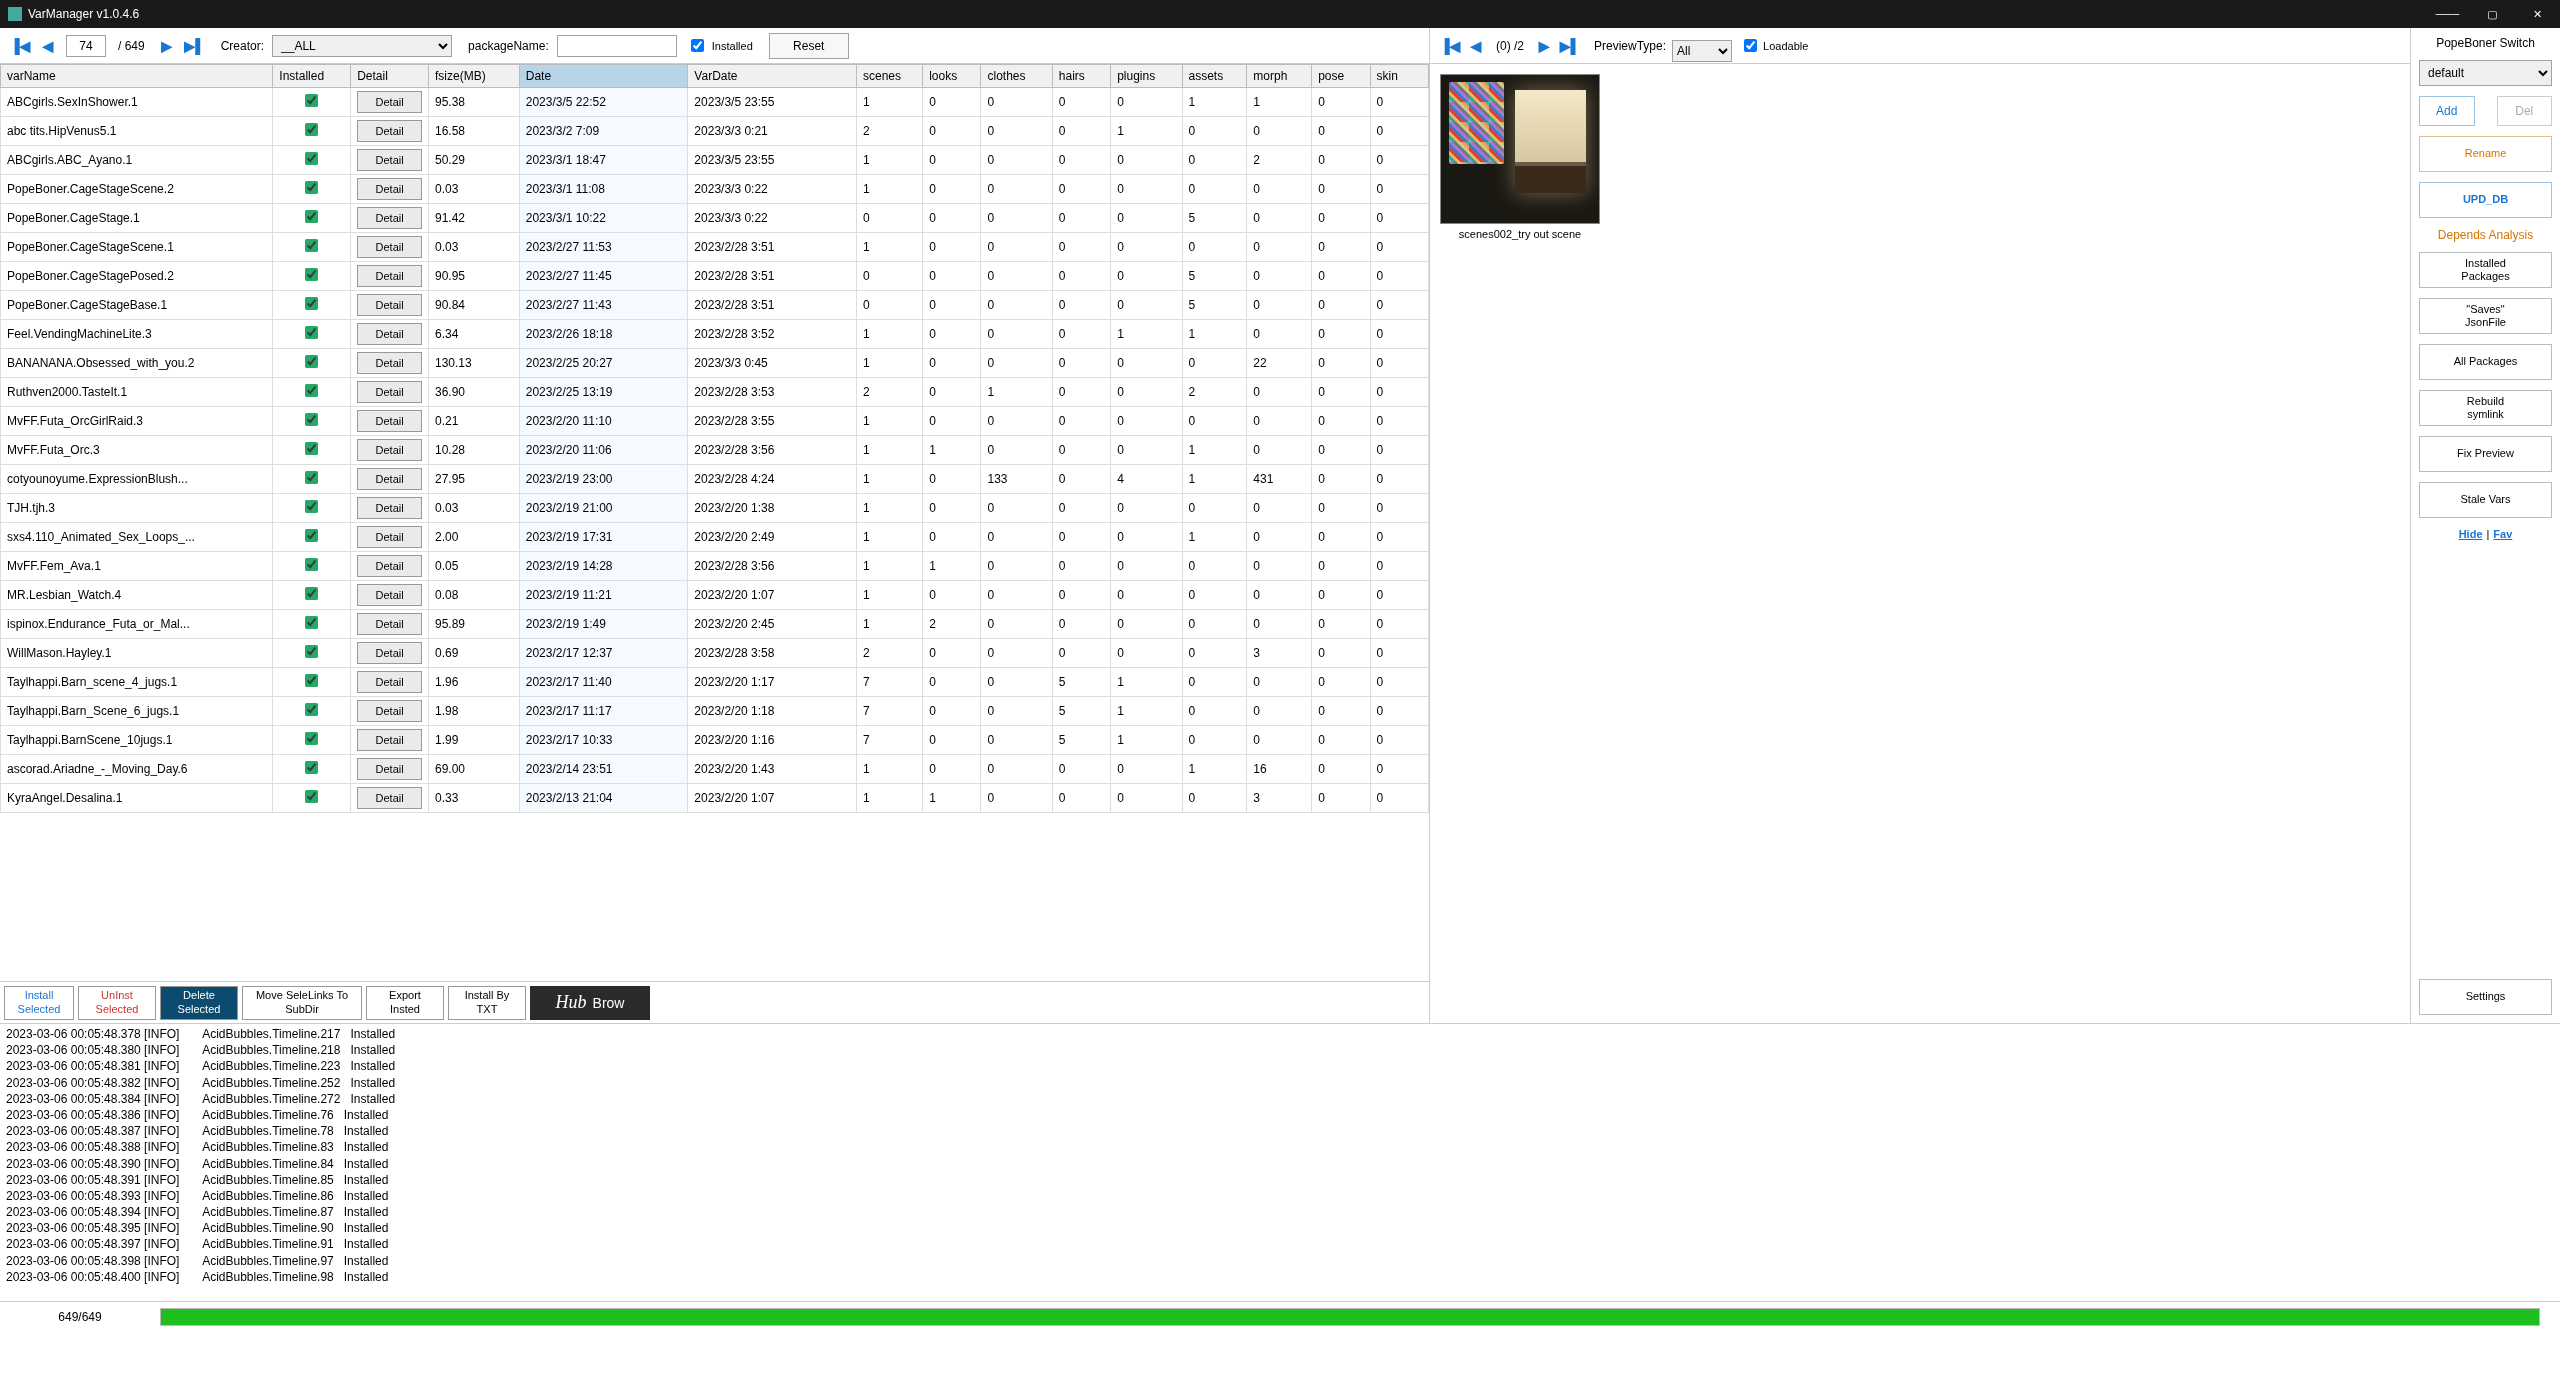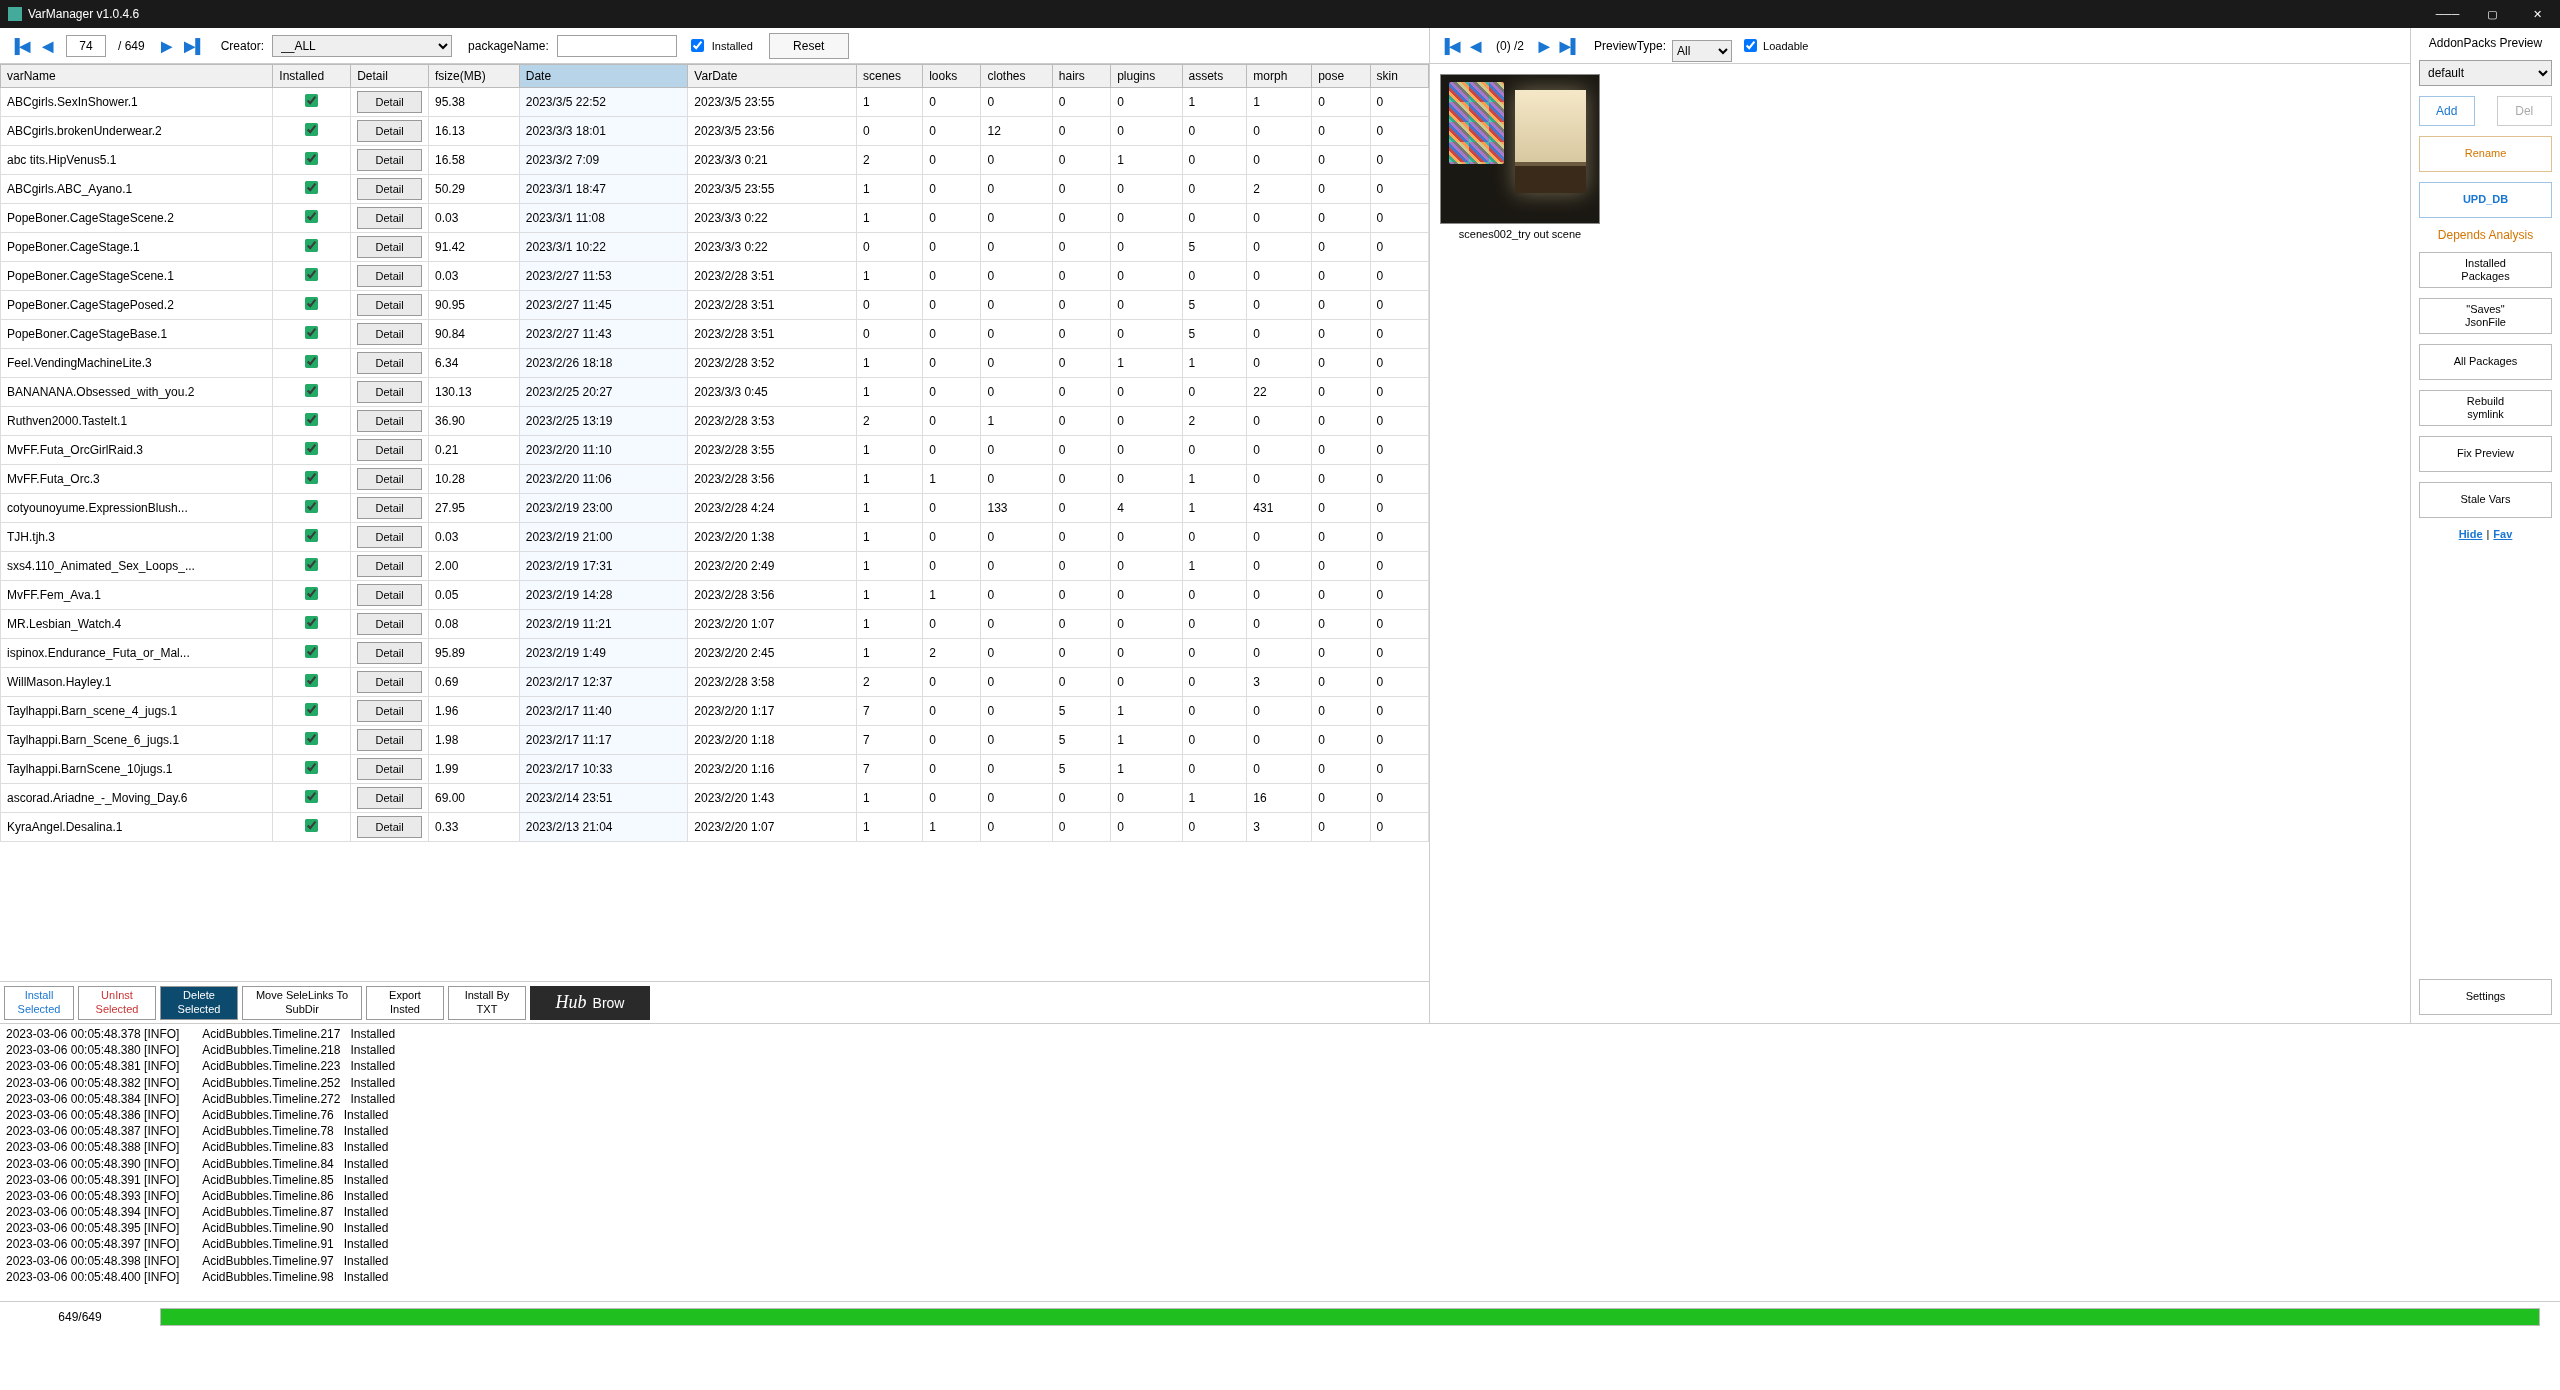--- a/index.html
+++ b/index.html
@@ -170,37 +170,20 @@
               <td>0</td>
               <td>0</td>
               <td>0</td>
               <td>0</td>
               <td>1</td>
               <td>1</td>
               <td>0</td>
               <td>0</td>
             </tr>
             <tr>
-              <td>ABCgirls.brokenUnderwear.2</td>
-              <td class="chk-cell"><input type="checkbox" checked="" style=""></td>
-              <td><button class="detail-btn">Detail</button></td>
-              <td>16.13</td>
-              <td class="sorted-col">2023/3/3 18:01</td>
-              <td>2023/3/5 23:56</td>
-              <td>0</td>
-              <td>0</td>
-              <td>12</td>
-              <td>0</td>
-              <td>0</td>
-              <td>0</td>
-              <td>0</td>
-              <td>0</td>
-              <td>0</td>
-            </tr>
-            <tr>
               <td>abc tits.HipVenus5.1</td>
               <td class="chk-cell"><input type="checkbox" checked="" style=""></td>
               <td><button class="detail-btn">Detail</button></td>
               <td>16.58</td>
               <td class="sorted-col">2023/3/2 7:09</td>
               <td>2023/3/3 0:21</td>
               <td>2</td>
               <td>0</td>
               <td>0</td>
               <td>0</td>
@@ -643,21 +626,21 @@
           <div class="thumb2-inner"></div>
           <div class="thumb2-swatches"></div>
           <div class="thumb2-screen"></div>
         </div>
         <div class="thumb-lbl">scenes002_try out scene</div>
       </div>
     </div>
   </div>
 
   <div class="addon-panel">
-    <div class="addon-title">AddonPacks Preview</div>
+    <div class="addon-title">PopeBoner Switch</div>
     <select class="addon-select"><option>default</option></select>
     <div class="addon-row">
       <button class="addon-btn">Add</button>
       <button class="addon-btn disabled">Del</button>
     </div>
     <button class="side-btn" style="color:#d47500;border-color:#e0c090">Rename</button>
     <button class="side-btn blue">UPD_DB</button>
     <div class="addon-title" style="color:#d47500">Depends Analysis</div>
     <button class="side-btn">Installed
 Packages</button>

